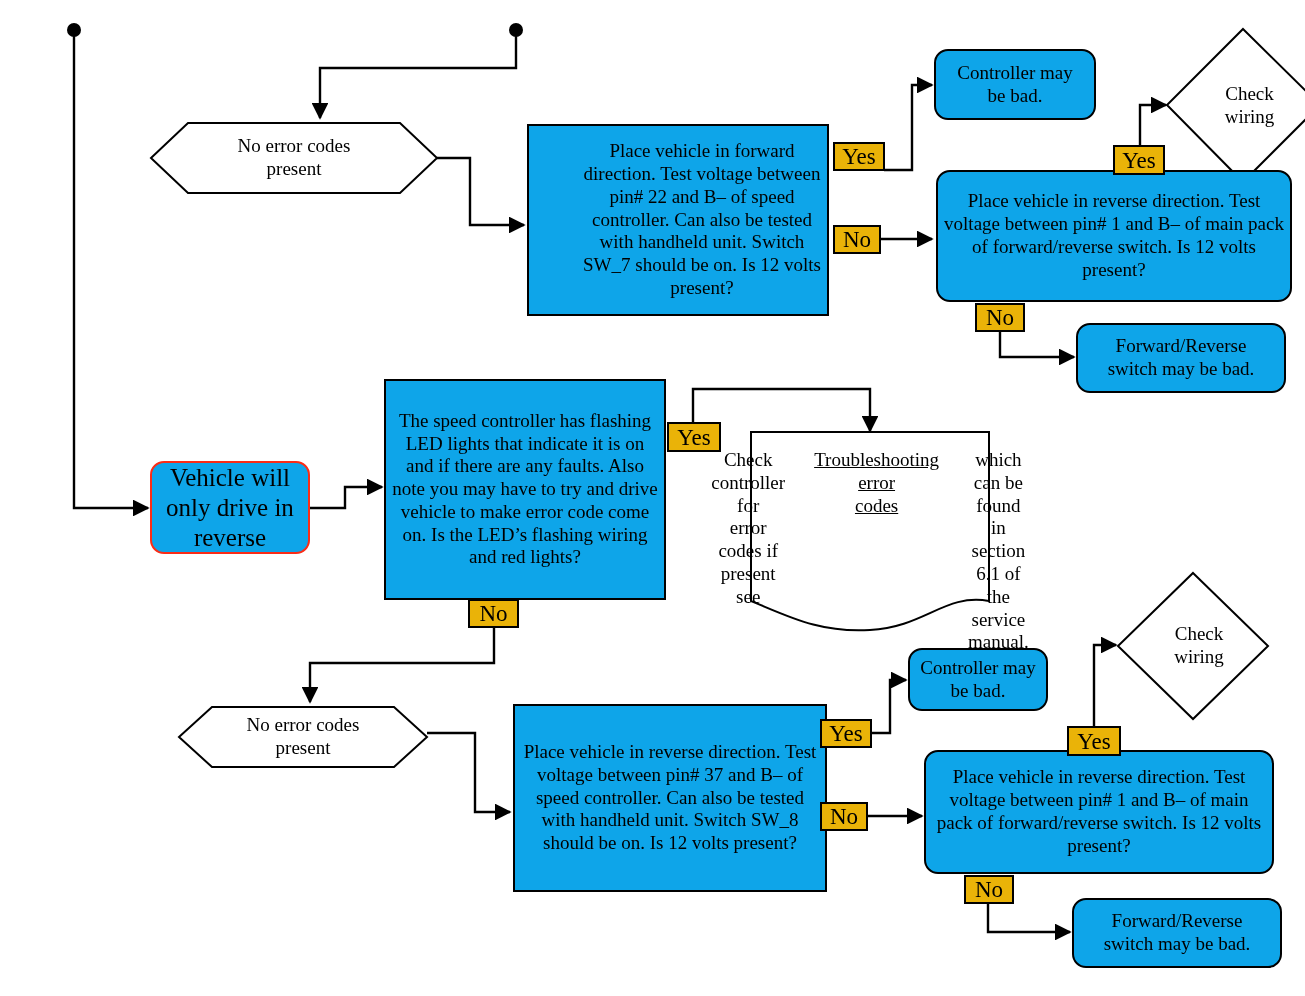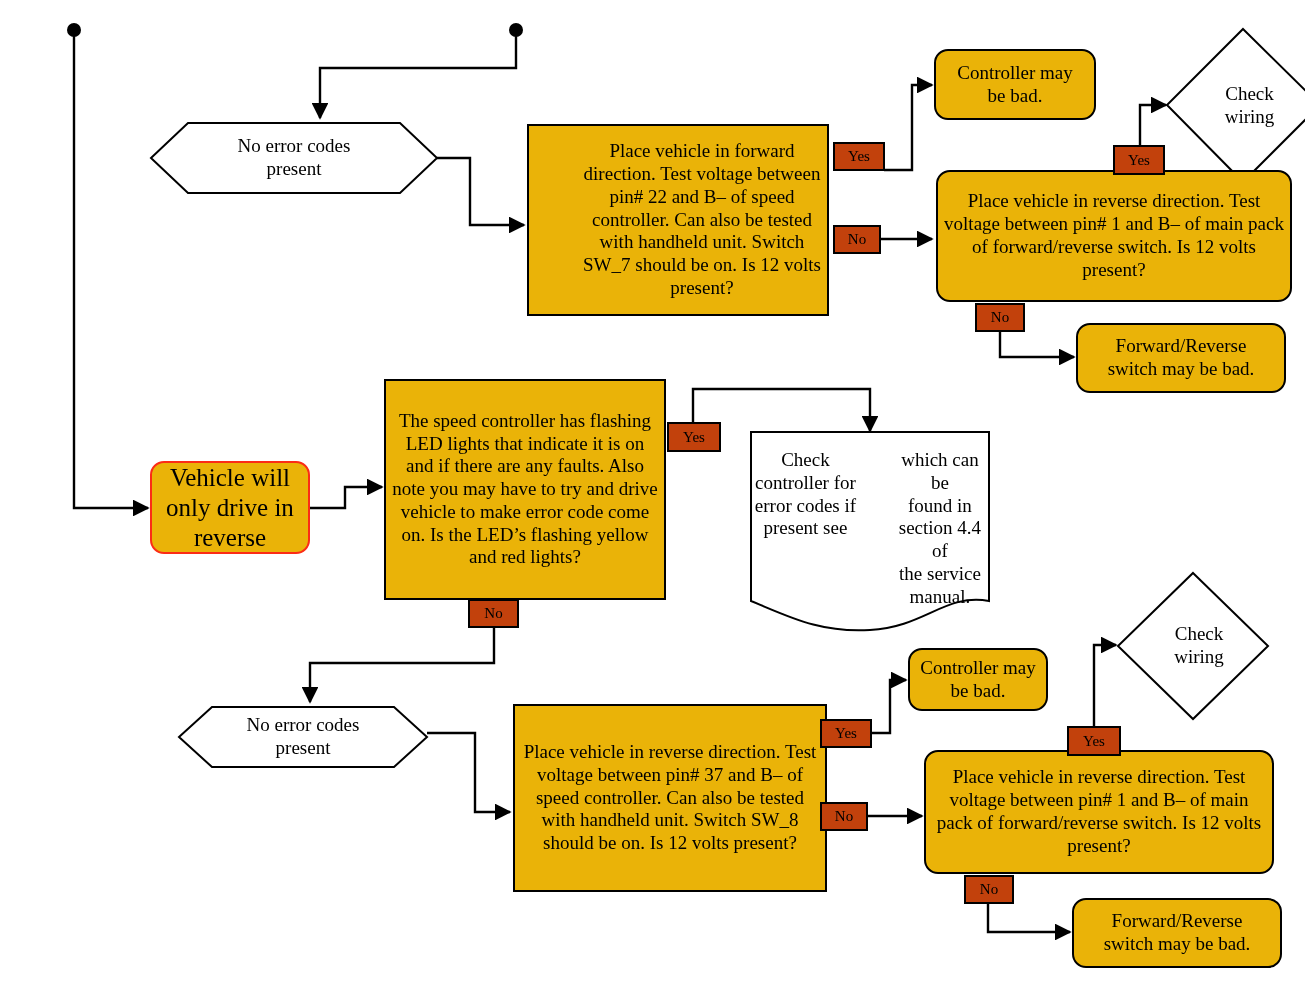--- a/index.html
+++ b/index.html
@@ -28,21 +28,21 @@
     height: 996px;
     pointer-events: none;
   }
   .node {
     position: absolute;
     box-sizing: border-box;
     display: flex;
     align-items: center;
     justify-content: center;
     text-align: center;
-    background: #eab308;
+    background: #0ea5e9;
     line-height: 1.20;
   }
   .node .txt {
     display: block;
     width: 100%;
     padding: 0 5px;
     white-space: pre-line;
   }
   
   .rect {
@@ -55,25 +55,25 @@
   }
   .round-red {
     border: 2px solid #fb2c16;
     border-radius: 14px;
   }
   
   .lbl {
     position: absolute;
     box-sizing: border-box;
     border: 2px solid #000000;
-    background: #c2410c;
+    background: #eab308;
     display: flex;
     align-items: center;
     justify-content: center;
-    font-size: 15px;
+    font-size: 23px;
     line-height: 1;
     z-index: 6;
   }
   
   .shape {
     position: absolute;
     background: transparent;
   }
   .shape svg {
     position: absolute;
@@ -193,36 +193,37 @@
 switch may be bad.</span>
   </div>
 
   <div class="node round-red" style="left:150px; top:461px; width:160px; height:93px; font-size:25px;">
     <span class="txt">Vehicle will
 only drive in
 reverse</span>
   </div>
 
   <div class="node rect" style="left:384px; top:379px; width:282px; height:221px; font-size:19px;">
-    <span class="txt">The speed controller has flashing LED lights that indicate it is on and if there are any faults. Also note you may have to try and drive vehicle to make error code come on. Is the LED’s flashing yellow and red lights?</span>
+    <span class="txt">The speed controller has flashing LED lights that indicate it is on and if there are any faults. Also note you may have to try and drive vehicle to make error code come on. Is the LED’s flashing wiring and red lights?</span>
   </div>
 
   <div class="lbl" style="left:667px; top:422px; width:54px; height:30px;">Yes</div>
 
   <div class="lbl" style="left:468px; top:599px; width:51px; height:29px;">No</div>
 
   <div class="shape" style="left:750px; top:431px; width:240px; height:205px; font-size:19px;">
     <svg width="240" height="205" viewBox="0 0 240 205" preserveAspectRatio="none">
       <path d="M 1,1 L 239,1 L 239,170 C 195,162 175,196 120,199 C 70,202 40,186 1,170 Z" fill="#ffffff" stroke="#000000" stroke-width="2"></path>
     </svg>
     <span class="txt" style="align-items:flex-start; padding-top:18px;gap:29px;">
       <span>Check controller for
 error codes if present see
-</span><span> which can be
-found in section 4.4 of
+</span><span class="u">Troubleshooting error
+codes</span><span> which can be
+found in section 6.1 of
 the service manual.</span>
     </span>
   </div>
 
   <div class="shape" style="left:178px; top:706px; width:250px; height:62px; font-size:19px;">
     <svg width="250" height="62" viewBox="0 0 250 62" preserveAspectRatio="none">
       <polygon points="34,1 216,1 249,31 216,61 34,61 1,31" fill="#ffffff" stroke="#000000" stroke-width="2"></polygon>
     </svg>
     <span class="txt">No error codes
 present</span>

